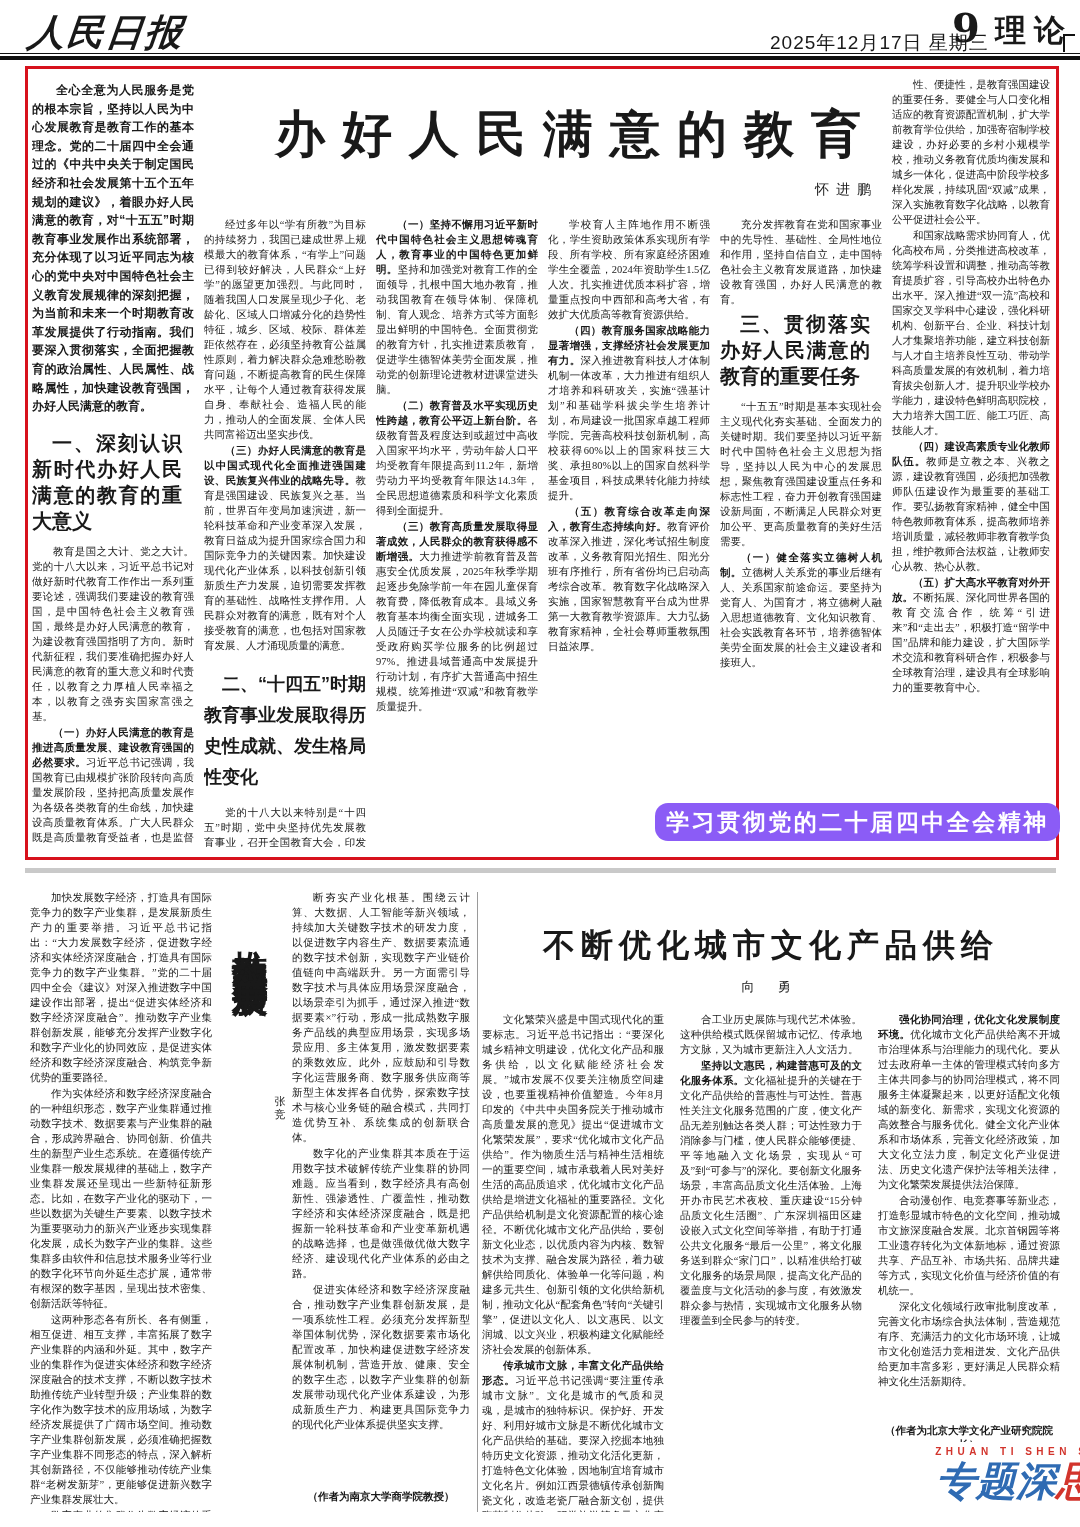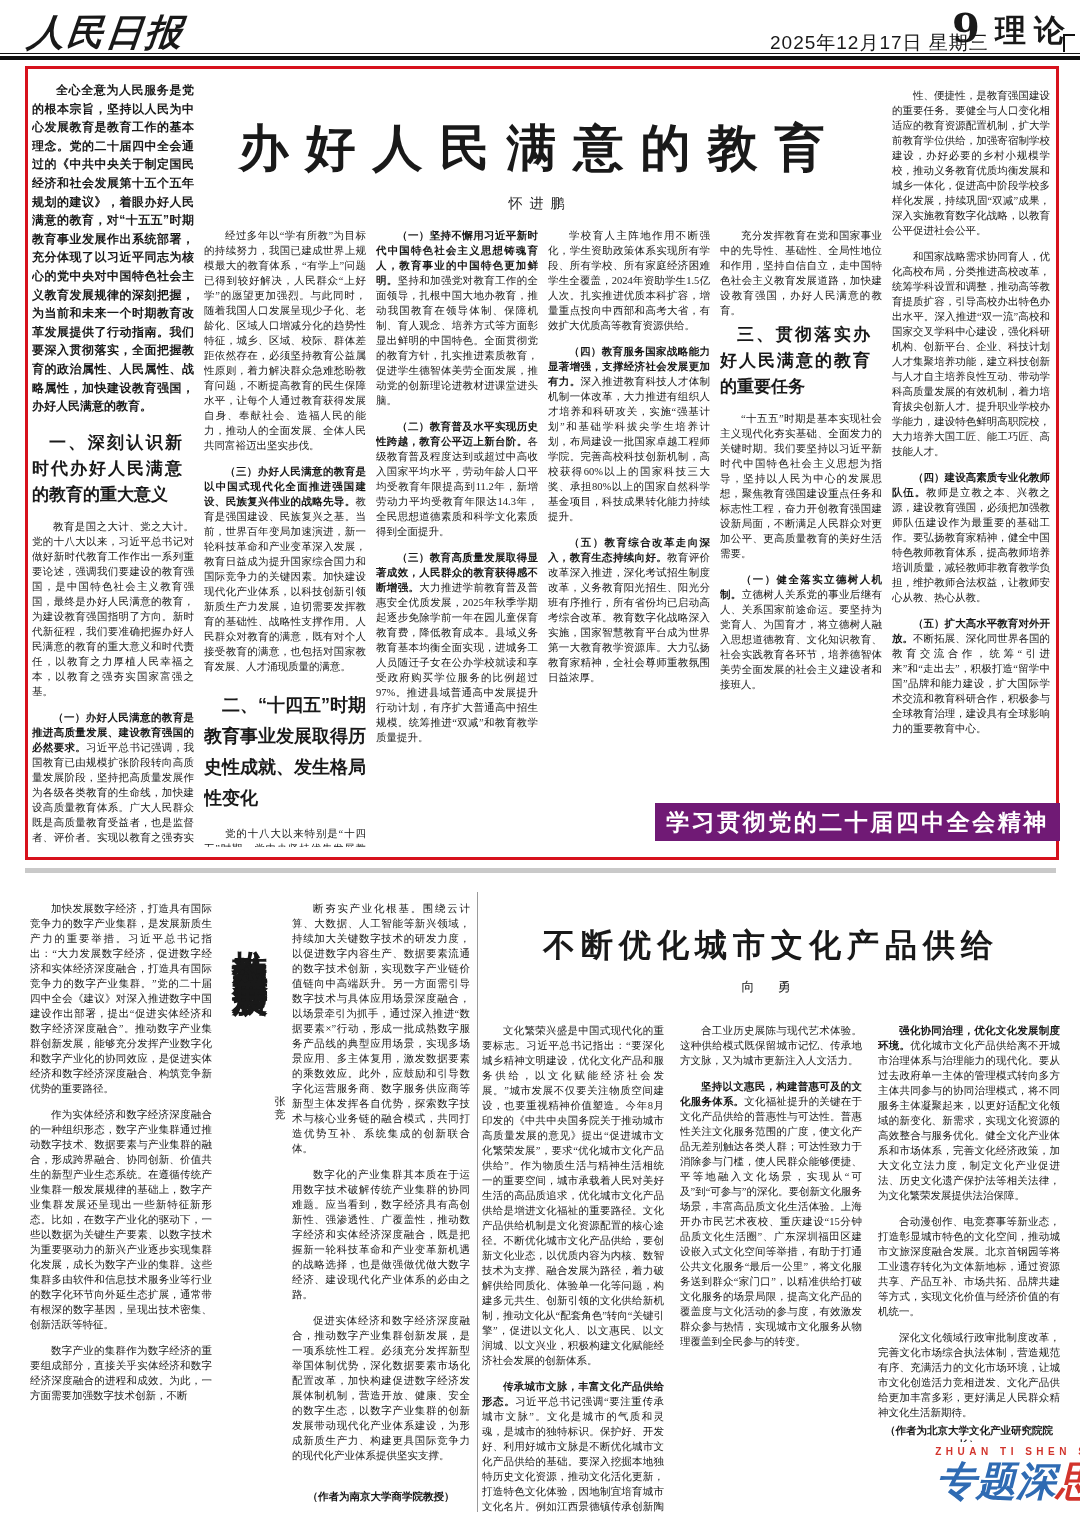--- a/index.html
+++ b/index.html
@@ -10,35 +10,35 @@
             letter-spacing:2px;transform:skewX(-6deg);font-family:"DejaVu Serif","Liberation Serif",serif;}
   .hdr-date{position:absolute;left:770px;top:30px;font-size:19px;letter-spacing:1px;font-family:"Liberation Sans",sans-serif;}
   .hdr-pageno{position:absolute;left:952px;top:4px;font-size:40px;font-weight:bold;font-family:"DejaVu Serif",serif;}
   .hdr-section{position:absolute;left:995px;top:10px;font-size:31px;font-weight:bold;letter-spacing:8px;}
   .corner-mark{position:absolute;left:1063px;top:34px;width:10px;height:16px;border-left:2px solid #111;border-top:2px solid #111;}
   .rule-thin{position:absolute;left:0;top:53px;width:1080px;height:1px;background:#111;}
   .rule-thick{position:absolute;left:0;top:56px;width:1080px;height:4px;background:#111;}
   
   .main-box{position:absolute;left:25px;top:66px;width:1028px;height:788px;border:3px solid #d7111c;background:#fff;}
   .col{position:absolute;overflow:hidden;}
-  .para{font-size:10.5px;line-height:15px;text-align:justify;text-indent:2em;margin:11px 0 1px 0;}
+  .para{font-size:10.5px;line-height:15px;text-align:justify;text-indent:2em;margin:0 0 1px 0;}
   .para b{font-weight:bold;}
   .lead-para{font-size:12px;line-height:18.6px;font-weight:bold;text-align:justify;text-indent:2em;margin:4px 0 0 0;
              font-family:"Liberation Sans","DejaVu Sans",sans-serif;}
-  .sec-h{font-family:"Liberation Sans","DejaVu Sans",sans-serif;font-weight:900;font-size:17px;line-height:26px;
+  .sec-h{font-family:"Liberation Sans","DejaVu Sans",sans-serif;font-weight:900;font-size:20px;line-height:26px;
          text-align:justify;text-indent:1em;margin:14px 12px 10px 0;}
   .sec-h2{font-size:18px;line-height:31px;margin:16px 0 12px 0;}
   .sec-h3{margin-top:4px;}
-  .headline-zone{position:absolute;left:174px;top:28px;width:676px;height:130px;text-align:center;}
+  .headline-zone{position:absolute;left:174px;top:14px;width:676px;height:130px;text-align:right;}
   .main-title{font-family:"Liberation Sans","DejaVu Sans",sans-serif;font-weight:900;font-size:50px;
               letter-spacing:17px;margin-top:18px;white-space:nowrap;}
   .main-author{font-size:14px;letter-spacing:7px;margin-top:13px;}
-  .banner{position:absolute;left:627px;top:734px;width:405px;height:38px;background:#701a75;color:#fff;
+  .banner{position:absolute;left:627px;top:734px;width:405px;height:38px;background:#8b5cf6;color:#fff;
           display:flex;align-items:center;justify-content:center;font-family:"Liberation Sans",sans-serif;
-          font-weight:900;font-size:23px;letter-spacing:2.5px;white-space:nowrap;}
+          font-weight:900;font-size:23px;letter-spacing:2.5px;white-space:nowrap;border-radius:13px;}
   
   .gray-bar{position:absolute;left:25px;top:868px;width:1031px;height:5px;background:#c9c9c9;}
   .v-divider{position:absolute;left:477px;top:892px;width:1px;height:620px;background:#9a9a9a;}
   
   .v-headline{position:absolute;left:216px;top:922px;width:58px;height:448px;
               writing-mode:vertical-rl;text-orientation:upright;font-family:"Liberation Sans","DejaVu Sans",sans-serif;
               font-weight:900;font-size:36px;letter-spacing:3px;}
   .v-author{position:absolute;left:272px;top:1086px;width:15px;height:100px;
             writing-mode:vertical-rl;text-orientation:upright;font-size:11px;letter-spacing:13px;}
   .credit{font-size:10.5px;font-weight:bold;text-align:center;margin:0;}
@@ -122,20 +122,21 @@
 
     <div class="banner">学习贯彻党的二十届四中全会精神</div>
   </div>
 
   <div class="gray-bar"></div>
   <div class="v-divider"></div>
 
   <div class="col" style="left:30px;top:890px;width:182px;height:622px;">
     <p class="para"><b></b><span>加快发展数字经济，打造具有国际竞争力的数字产业集群，是发展新质生产力的重要举措。习近平总书记指出：“大力发展数字经济，促进数字经济和实体经济深度融合，打造具有国际竞争力的数字产业集群。”党的二十届四中全会《建议》对深入推进数字中国建设作出部署，提出“促进实体经济和数字经济深度融合”。推动数字产业集群创新发展，能够充分发挥产业数字化和数字产业化的协同效应，是促进实体经济和数字经济深度融合、构筑竞争新优势的重要路径。</span></p>
     <p class="para"><b></b><span>作为实体经济和数字经济深度融合的一种组织形态，数字产业集群通过推动数字技术、数据要素与产业集群的融合，形成跨界融合、协同创新、价值共生的新型产业生态系统。在遵循传统产业集群一般发展规律的基础上，数字产业集群发展还呈现出一些新特征新形态。比如，在数字产业化的驱动下，一些以数据为关键生产要素、以数字技术为重要驱动力的新兴产业逐步实现集群化发展，成长为数字产业的集群。这些集群多由软件和信息技术服务业等行业的数字化环节向外延生态扩展，通常带有根深的数字基因，呈现出技术密集、创新活跃等特征。</span></p>
+    <p class="para"><b></b><span>这两种形态各有所长、各有侧重，相互促进、相互支撑，丰富拓展了数字产业集群的内涵和外延。其中，数字产业的集群作为促进实体经济和数字经济深度融合的技术支撑，不断以数字技术助推传统产业转型升级；产业集群的数字化作为数字技术的应用场域，为数字经济发展提供了广阔市场空间。推动数字产业集群创新发展，必须准确把握数字产业集群不同形态的特点，深入解析其创新路径，不仅能够推动传统产业集群“老树发新芽”，更能够促进新兴数字产业集群发展壮大。</span></p>
     <p class="para"><b></b><span>数字产业的集群作为数字经济的重要组成部分，直接关乎实体经济和数字经济深度融合的进程和成效。为此，一方面需要加强数字技术创新，不断</span></p>
   </div>
 
   <div class="v-headline">推动数字产业集群创新发展</div>
   <div class="v-author">张竞</div>
 
   <div class="col" style="left:292px;top:890px;width:178px;height:594px;">
     <p class="para"><b></b><span>断夯实产业化根基。围绕云计算、大数据、人工智能等新兴领域，持续加大关键数字技术的研发力度，以促进数字内容生产、数据要素流通的数字技术创新，实现数字产业链价值链向中高端跃升。另一方面需引导数字技术与具体应用场景深度融合，以场景牵引为抓手，通过深入推进“数据要素×”行动，形成一批成熟数字服务产品线的典型应用场景，实现多场景应用、多主体复用，激发数据要素的乘数效应。此外，应鼓励和引导数字化运营服务商、数字服务供应商等新型主体发挥各自优势，探索数字技术与核心业务链的融合模式，共同打造优势互补、系统集成的创新联合体。</span></p>
     <p class="para"><b></b><span>数字化的产业集群其本质在于运用数字技术破解传统产业集群的协同难题。应当看到，数字经济具有高创新性、强渗透性、广覆盖性，推动数字经济和实体经济深度融合，既是把握新一轮科技革命和产业变革新机遇的战略选择，也是做强做优做大数字经济、建设现代化产业体系的必由之路。</span></p>
     <p class="para"><b></b><span>促进实体经济和数字经济深度融合，推动数字产业集群创新发展，是一项系统性工程。必须充分发挥新型举国体制优势，深化数据要素市场化配置改革，加快构建促进数字经济发展体制机制，营造开放、健康、安全的数字生态，以数字产业集群的创新发展带动现代化产业体系建设，为形成新质生产力、构建更具国际竞争力的现代化产业体系提供坚实支撑。</span></p>

